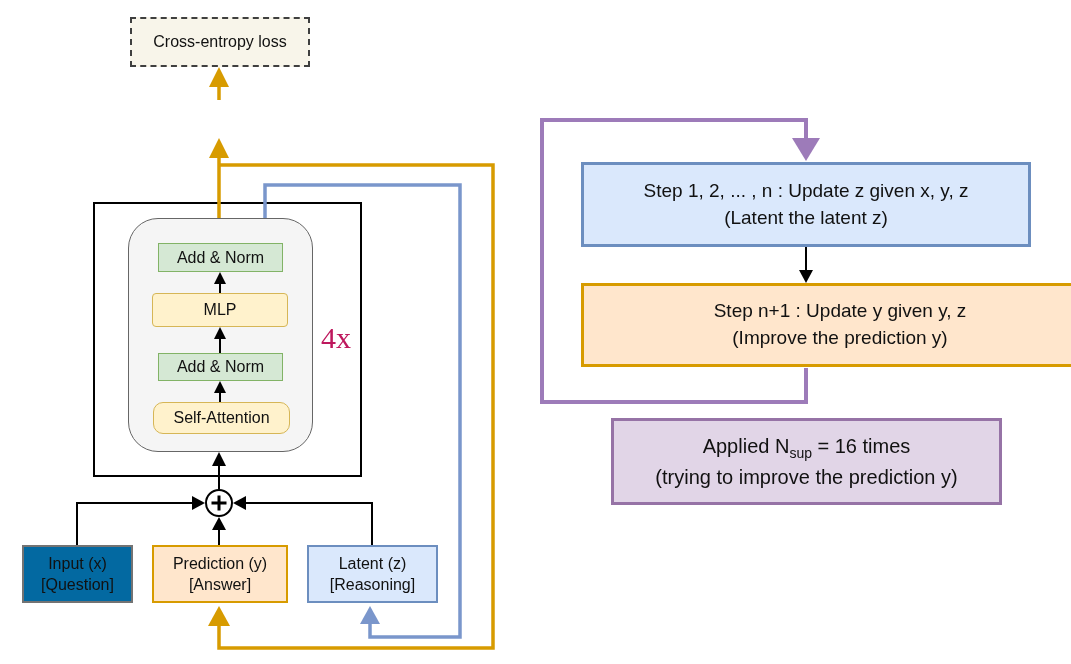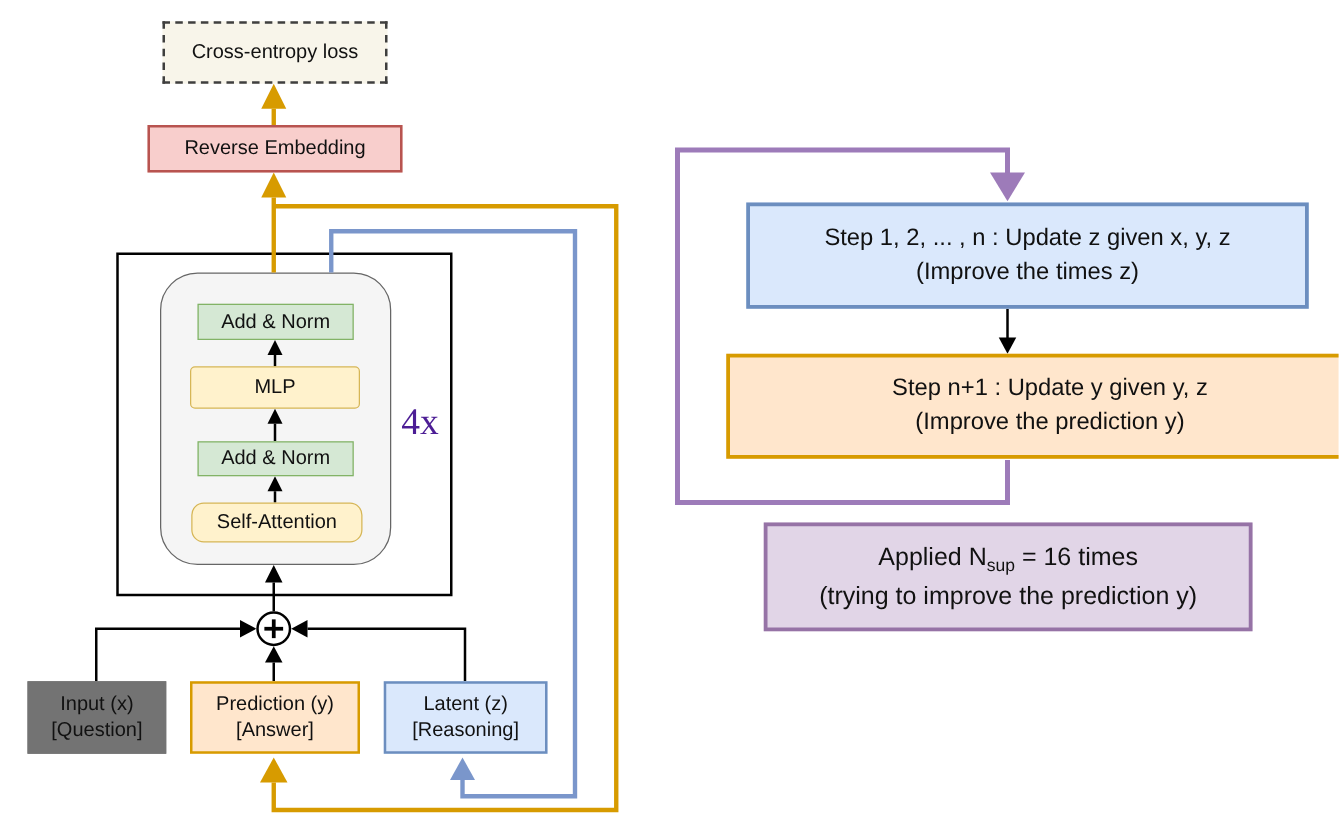--- a/index.html
+++ b/index.html
@@ -15,30 +15,30 @@
 
   
   .loss-box{left:130px;top:17px;width:180px;height:50px;background:#f8f5ea;border:2px dashed #3f3f3f;font-size:16px;}
   .rev-emb{left:118px;top:100px;width:204px;height:38px;background:#f8cecc;border:2px solid #b85450;font-size:16px;}
   .outer-rect{left:93px;top:202px;width:269px;height:275px;background:#ffffff;border:2px solid #000;}
   .core-block{left:128px;top:218px;width:185px;height:234px;background:#f5f5f5;border:1.5px solid #666;border-radius:30px;}
   .an1{left:158px;top:243px;width:125px;height:29px;background:#d5e8d4;border:1.5px solid #82b366;font-size:16px;}
   .mlp{left:152px;top:293px;width:136px;height:34px;background:#fff2cc;border:1.5px solid #d6b656;border-radius:4px;font-size:16px;}
   .an2{left:158px;top:353px;width:125px;height:28px;background:#d5e8d4;border:1.5px solid #82b366;font-size:16px;}
   .satt{left:153px;top:402px;width:137px;height:32px;background:#fff2cc;border:1.5px solid #d6b656;border-radius:10px;font-size:16px;}
-  .rep{left:310px;top:320px;width:52px;height:36px;font-family:"Liberation Serif",serif;font-size:30px;color:#4c1d95;}
+  .rep{left:310px;top:320px;width:52px;height:36px;font-family:"Liberation Serif",serif;font-size:30px;color:#be185d;}
   .plus-circle{left:205px;top:489px;width:28px;height:28px;border:2.5px solid #000;border-radius:50%;background:#fff;}
   .plus-circle::before{content:"";position:absolute;left:50%;top:50%;width:15px;height:3px;background:#000;transform:translate(-50%,-50%);}
   .plus-circle::after{content:"";position:absolute;left:50%;top:50%;width:3px;height:15px;background:#000;transform:translate(-50%,-50%);}
-  .input-box{left:22px;top:545px;width:111px;height:58px;background:#737373;border:2px solid #737373;font-size:16px;}
+  .input-box{left:22px;top:545px;width:111px;height:58px;background:#0369a1;border:2px solid #737373;font-size:16px;}
   .pred-box{left:152px;top:545px;width:136px;height:58px;background:#ffe6cc;border:2px solid #d79b00;font-size:16px;}
   .latent-box{left:307px;top:545px;width:131px;height:58px;background:#dae8fc;border:2px solid #6c8ebf;font-size:16px;}
 
   
-  .step-z{left:581px;top:162px;width:450px;height:85px;background:#dae8fc;border:3px solid #6c8ebf;font-size:19px;line-height:1.4;margin-left:16px;}
+  .step-z{left:581px;top:162px;width:450px;height:85px;background:#dae8fc;border:3px solid #6c8ebf;font-size:19px;line-height:1.4;}
   .step-y{left:581px;top:283px;width:518px;height:84px;background:#ffe6cc;border:3px solid #d79b00;font-size:19px;line-height:1.4;}
   .applied{left:611px;top:418px;width:391px;height:87px;background:#e1d5e7;border:3.5px solid #9673a6;font-size:20px;line-height:1.4;}
   .applied sub{font-size:14px;}
   .nowrap{white-space:pre;}
 </style>
 </head>
 <body>
 
 <div id="stage">
 
@@ -78,23 +78,20 @@
     <polygon points="220,272 214,284 226,284" fill="#000"></polygon>
 
     <path d="M806,247 L806,271" stroke="#000" stroke-width="2" fill="none"></path>
     <polygon points="806,283 799,270 813,270" fill="#000"></polygon>
   </svg>
 
   <div class="box loss-box">
     <span>Cross-entropy loss</span>
   </div>
 
-  <div class="box rev-emb">
-    <span>Reverse Embedding</span>
-  </div>
 
   <div class="box an1">
     <span>Add &amp; Norm</span>
   </div>
   <div class="box mlp">
     <span>MLP</span>
   </div>
   <div class="box an2">
     <span>Add &amp; Norm</span>
   </div>
@@ -116,21 +113,21 @@
     <span>Prediction (y)</span>
     <span>[Answer]</span>
   </div>
   <div class="box latent-box">
     <span>Latent (z)</span>
     <span>[Reasoning]</span>
   </div>
 
   <div class="box step-z">
     <span>Step 1, 2, ... , n : Update z given x, y, z</span>
-    <span>(Improve the times z)</span>
+    <span>(Latent the latent z)</span>
   </div>
   <div class="box step-y">
     <span>Step n+1 : Update y given y, z</span>
     <span>(Improve the prediction y)</span>
   </div>
   <div class="box applied">
     <span class="nowrap"><span>Applied N</span><sub>sup</sub><span> = 16 times</span></span>
     <span>(trying to improve the prediction y)</span>
   </div>
 

